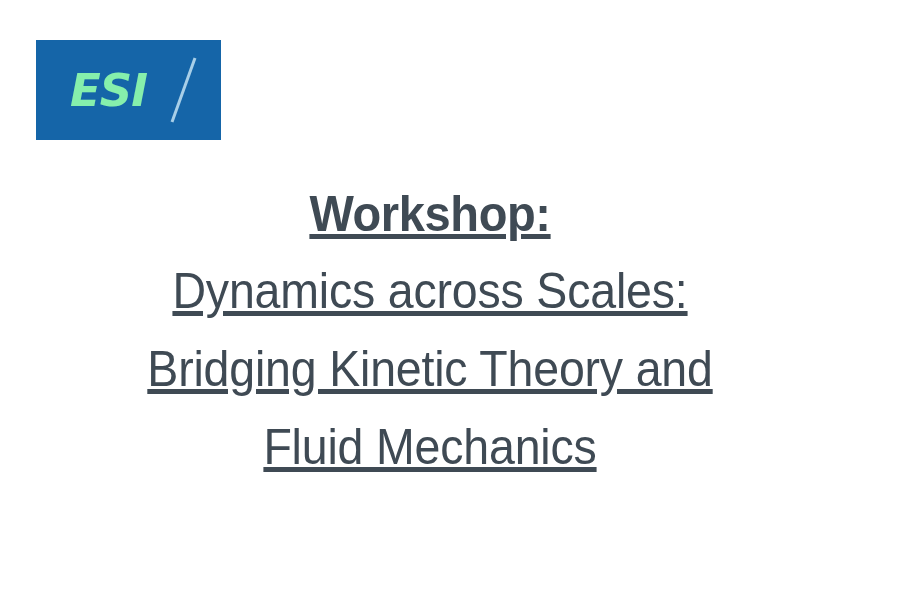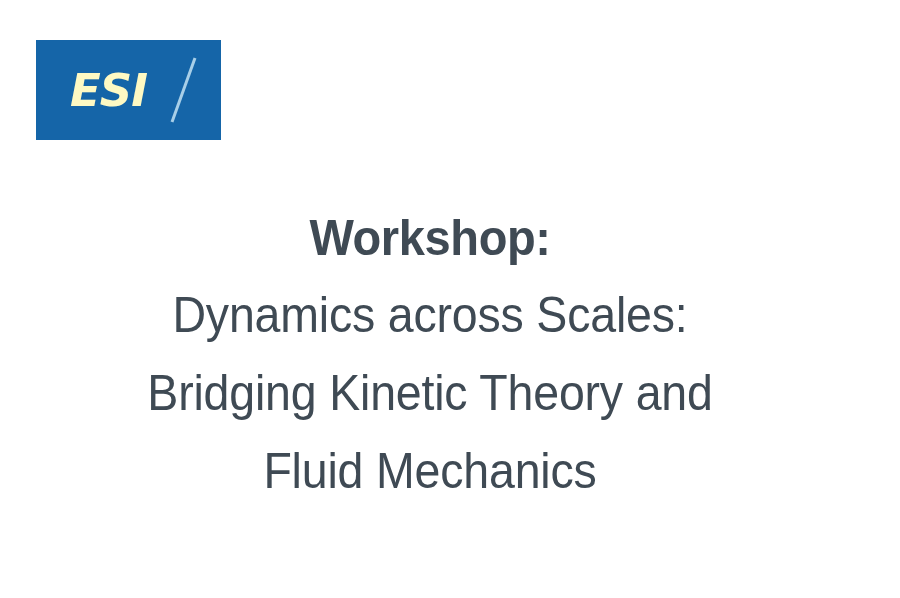--- a/index.html
+++ b/index.html
@@ -41,21 +41,21 @@
     position: absolute;
     left: 34px;
     top: 50%;
     transform: translateY(-50%);
     font-family: "DejaVu Sans", sans-serif;
     font-weight: bold;
     font-style: italic;
     font-size: 45px;
     line-height: 1;
     letter-spacing: -1px;
-    color: #fef9c3;
+    color: #86efac;
     white-space: nowrap;
     text-align: right;
     -webkit-font-smoothing: antialiased;
   }
 
   #logo-slash {
     position: absolute;
     left: 131px;
     top: 16px;
     width: 34px;
@@ -64,24 +64,25 @@
   }
 
   #logo-slash svg {
     display: block;
   }
 
   
   #title-block {
     position: absolute;
     left: 0;
-    top: 200px;
+    top: 176px;
     width: 860px;
     text-align: center;
     color: #3f4a54;
+    text-decoration: underline;
   }
 
   .title-line {
     display: block;
     width: 100%;
     text-align: center;
     color: #3f4a54;
     font-family: "Liberation Sans", sans-serif;
     white-space: nowrap;
     -webkit-font-smoothing: antialiased;

